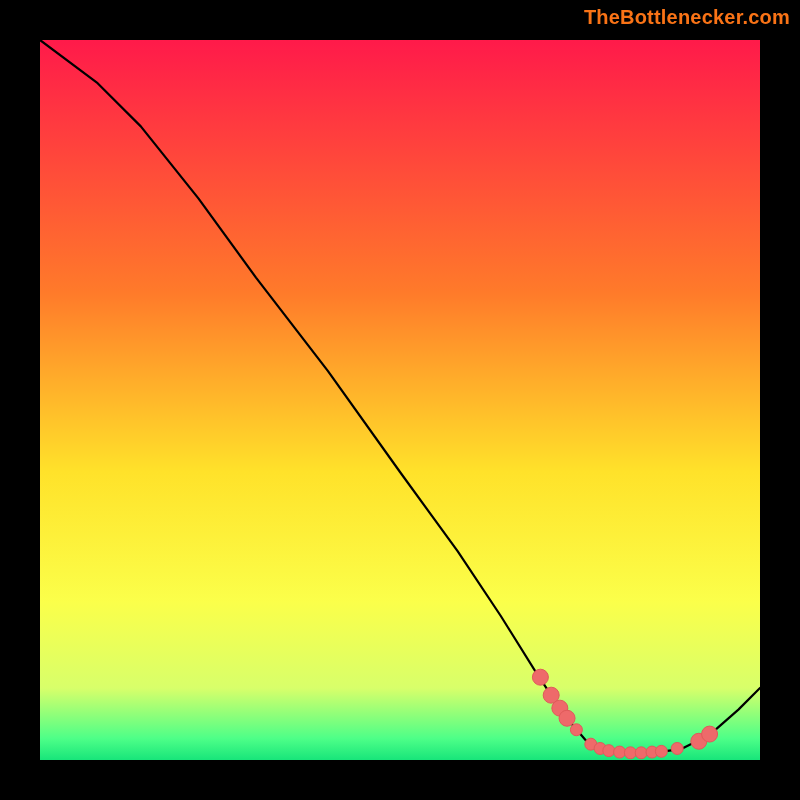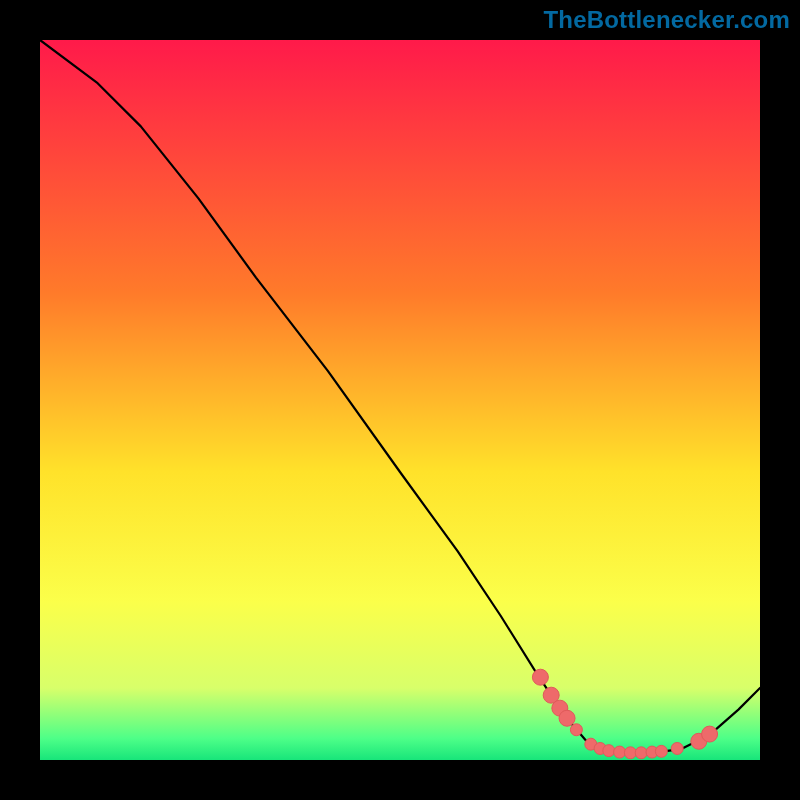--- a/index.html
+++ b/index.html
@@ -8,23 +8,23 @@
     position: relative;
     width: 800px;
     height: 800px;
     background: #000;
   }
   .watermark {
     position: absolute;
     top: 6px;
     right: 10px;
     font-family: Arial, Helvetica, sans-serif;
-    font-size: 24px;
+    font-size: 20px;
     font-weight: 600;
-    color: #0369a1;
+    color: #f97316;
     letter-spacing: 0.2px;
     user-select: none;
   }
   .plot {
     position: absolute;
     left: 40px;
     top: 40px;
     width: 720px;
     height: 720px;
   }

